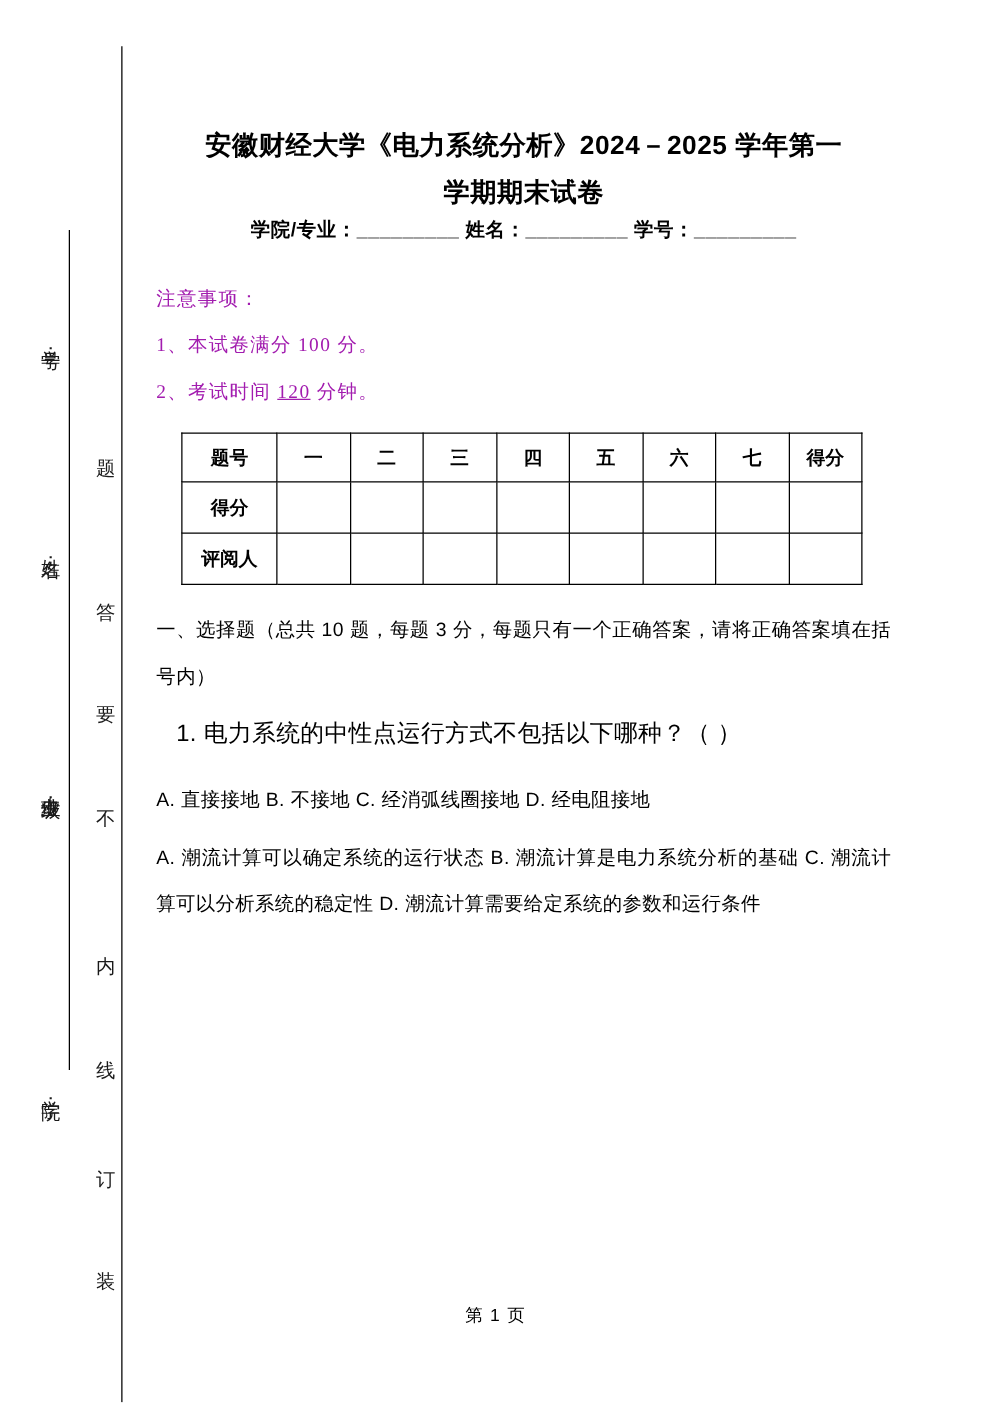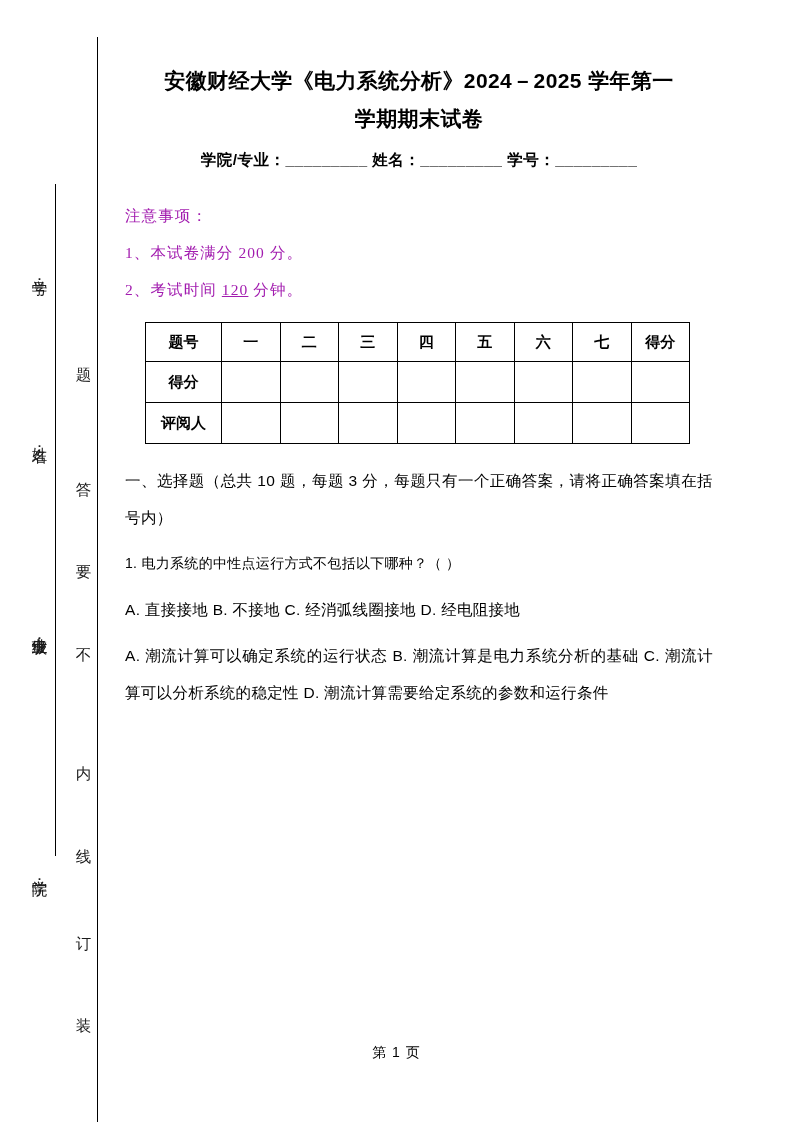--- a/index.html
+++ b/index.html
@@ -52,22 +52,22 @@
     top: 0;
     width: 588px;
   }
 
   .title {
     font-family: "Liberation Sans", "DejaVu Sans", sans-serif;
     font-weight: bold;
     font-size: 21px;
     line-height: 38px;
     text-align: center;
-    margin: 12px;
-    padding-top: 50px;
+    margin: 0;
+    padding-top: 98px;
     letter-spacing: 0.4px;
   }
   .title .t-line2 { display: block; }
 
   .infoline {
     font-family: "Liberation Sans", "DejaVu Sans", sans-serif;
     font-weight: bold;
     font-size: 15.5px;
     text-align: center;
     letter-spacing: 0.5px;
@@ -113,23 +113,23 @@
     font-size: 15.5px;
     line-height: 37px;
     margin: 0;
     margin-top: 18px;
     letter-spacing: 0.4px;
     text-align: justify;
     text-justify: inter-ideograph;
   }
   .q-stem {
     font-family: "Liberation Sans", "DejaVu Sans", sans-serif;
-    font-size: 14px;
-    line-height: 37px;
-    margin: 0;
+    font-size: 19px;
+    line-height: 37px;
+    margin: 16px;
     margin-top: 9px;
     letter-spacing: 0.3px;
   }
   .q-opts {
     font-family: "Liberation Sans", "DejaVu Sans", sans-serif;
     font-size: 15.5px;
     line-height: 37px;
     margin: 0;
     margin-top: 9px;
     letter-spacing: 0.3px;
@@ -175,21 +175,21 @@
   <div id="doc">
 
     <h1 class="title">
       <span>安徽财经大学《电力系统分析》2024－2025 学年第一</span>
       <span class="t-line2">学期期末试卷</span>
     </h1>
 
     <div class="infoline">学院/专业：_________  姓名：_________  学号：_________</div>
 
     <p class="para notes-head">注意事项：</p>
-    <p class="para note">1、本试卷满分 200 分。</p>
+    <p class="para note">1、本试卷满分 100 分。</p>
     <p class="para note"><span>2、考试时间 </span><span class="u">120</span><span> 分钟。</span></p>
 
     <table class="score">
       <tbody>
         <tr>
           <td class="rowhead">题号</td>
           <td>一</td>
           <td>二</td>
           <td>三</td>
           <td>四</td>

